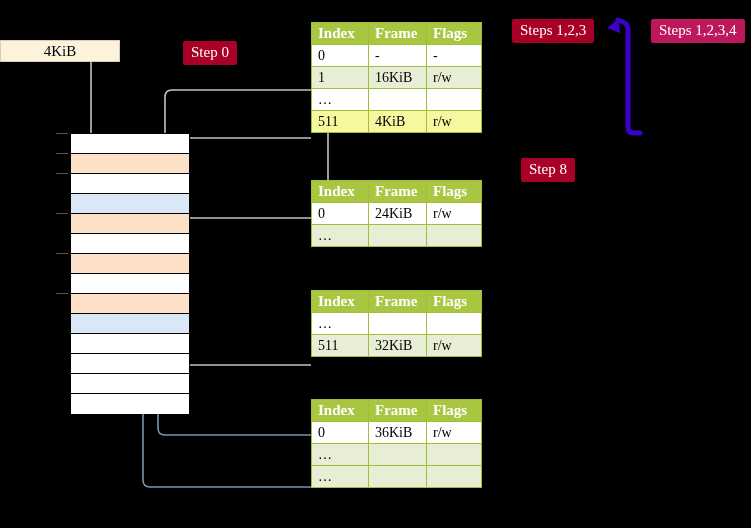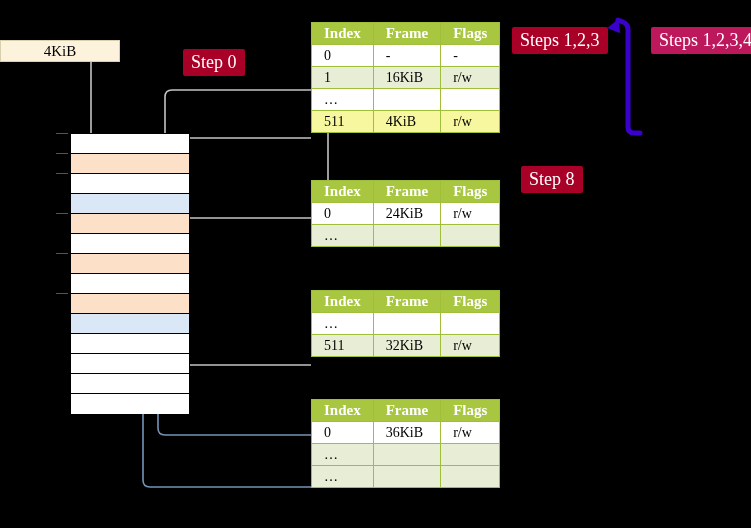--- a/index.html
+++ b/index.html
@@ -18,27 +18,26 @@
     position: absolute;
     left: 0; top: 0;
     width: 751px;
     height: 528px;
   }
 
   
   .badge {
     position: absolute;
     color: #ffffff;
-    font-size: 18px;
+    font-size: 15px;
     line-height: 1;
     padding: 4px 8px 5px 8px;
     white-space: nowrap;
     border-radius: 2px;
     font-family: "Liberation Serif", "DejaVu Serif", serif;
-    margin-top: 8px;
   }
   .badge-red { background: #a80026; }
   .badge-blue { background: #be185d; }
 
   
   .kib-box {
     position: absolute;
     background: #fdf3dc;
     border: 1px solid #d8cfae;
     box-sizing: border-box;
@@ -74,21 +73,21 @@
   .ptable {
     position: absolute;
     border-collapse: collapse;
     background: #ffffff;
     font-size: 14px;
     color: #000000;
     table-layout: fixed;
   }
   .ptable th, .ptable td {
     border: 1px solid #9fbf3b;
-    padding: 2px 12px;
+    padding: 2px 6px;
     text-align: left;
     height: 22px;
     box-sizing: border-box;
     overflow: hidden;
     white-space: nowrap;
   }
   .ptable th {
     background: #a8c63f;
     color: #ffffff;
     font-weight: bold;

